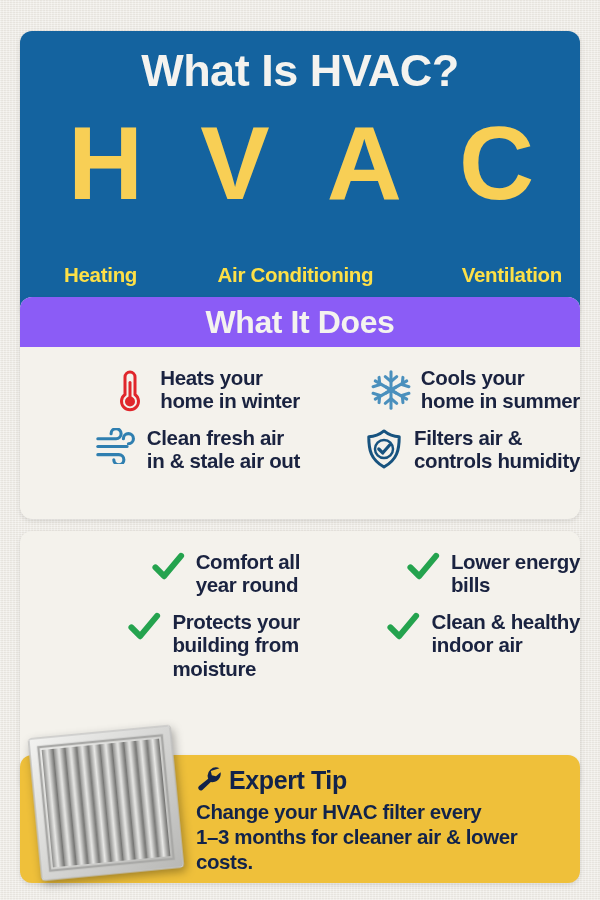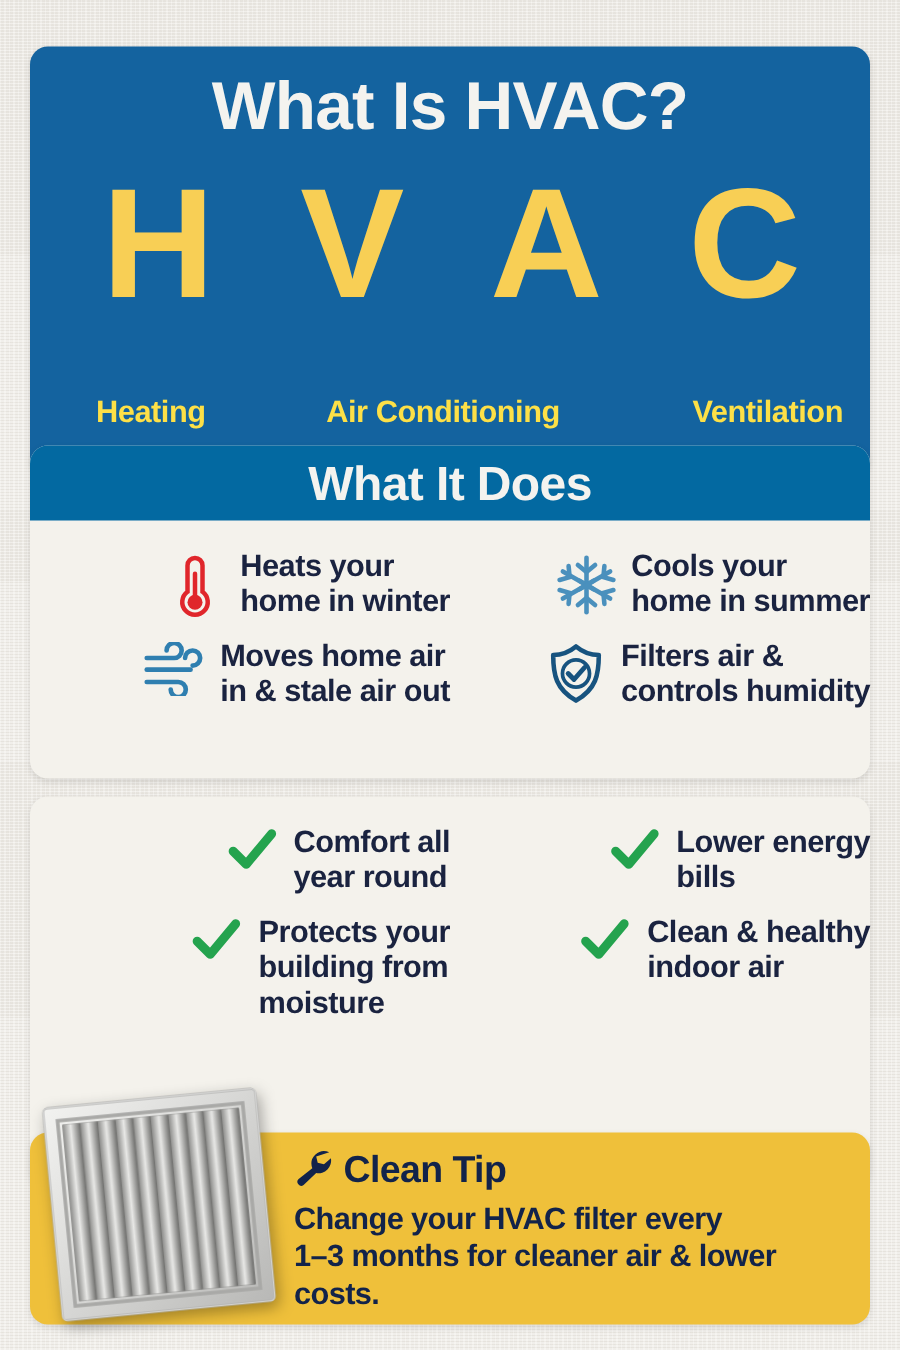--- a/index.html
+++ b/index.html
@@ -90,21 +90,21 @@
     height: 50px;
     border-radius: 12px 12px 0 0;
     display: flex;
     align-items: center;
     justify-content: center;
     color: #f4f3ef;
     font-size: 32px;
     font-weight: 700;
     letter-spacing: -0.4px;
   }
-  .bar-orange { background: #0369a1; }
+  .bar-orange { background: #8b5cf6; }
   .bar-green  { background: #24a34e; }
 
   .grid2 {
     display: grid;
     grid-template-columns: 1fr 1fr;
     padding: 12px 0 0 0;
   }
   .item {
     display: flex;
     align-items: flex-start;
@@ -241,21 +241,21 @@
           <svg width="44" height="36" viewBox="0 0 46 38">
             <g stroke="#2f7fb0" stroke-width="3.4" stroke-linecap="round" fill="none">
               <path d="M2 11 H22 a5.5 5.5 0 1 0 -5.5 -5.5"></path>
               <path d="M2 19.5 H34"></path>
               <path d="M2 28.5 H25 a5.5 5.5 0 1 1 -5.5 5.5"></path>
               <path d="M30 11 a5.5 5.5 0 1 1 5.5 5.5"></path>
             </g>
           </svg>
         </span>
         <span class="txt">
-          <span>Moves home air</span><br>
+          <span>Clean fresh air</span><br>
           <span>in &amp; stale air out</span>
         </span>
       </div>
 
       <div class="item">
         <span class="ico">
           <svg width="38" height="42" viewBox="0 0 40 44">
             <path d="M20 3 C14 8 8 9 4 9 c0 14 2 24 16 32 14 -8 16 -18 16 -32 -4 0 -10 -1 -16 -6 z" fill="none" stroke="#17537f" stroke-width="3.2" stroke-linejoin="round"></path>
             <circle cx="20" cy="22" r="9.5" fill="none" stroke="#17537f" stroke-width="2.6"></circle>
             <path d="M14.5 22 L18.6 26.2 L26 17.8" fill="none" stroke="#17537f" stroke-width="3.4" stroke-linecap="round" stroke-linejoin="round"></path>
@@ -328,21 +328,21 @@
 
   <div class="tip">
     <div class="tip-body">
       <div class="tip-head">
         <span>
           <svg width="26" height="26" viewBox="0 0 26 26">
             <path d="M23.5 3.2 a8.4 8.4 0 0 0 -11.3 10.6 L3.1 21.0 a2.6 2.6 0 0 0 3.3 4.0 l8.4 -8.0
                      A8.4 8.4 0 0 0 24.6 7.2 l-4.6 4.0 -4.2 -1.0 -1.0 -4.2 z" fill="#12234a"></path>
           </svg>
         </span>
-        <span>Clean Tip</span>
+        <span>Expert Tip</span>
       </div>
       <div class="tip-text">
         <span>Change your HVAC filter every</span><br>
         <span>1–3 months for cleaner air &amp; lower</span><br>
         <span>costs.</span>
       </div>
     </div>
   </div>
 
   <div class="filter-photo">

